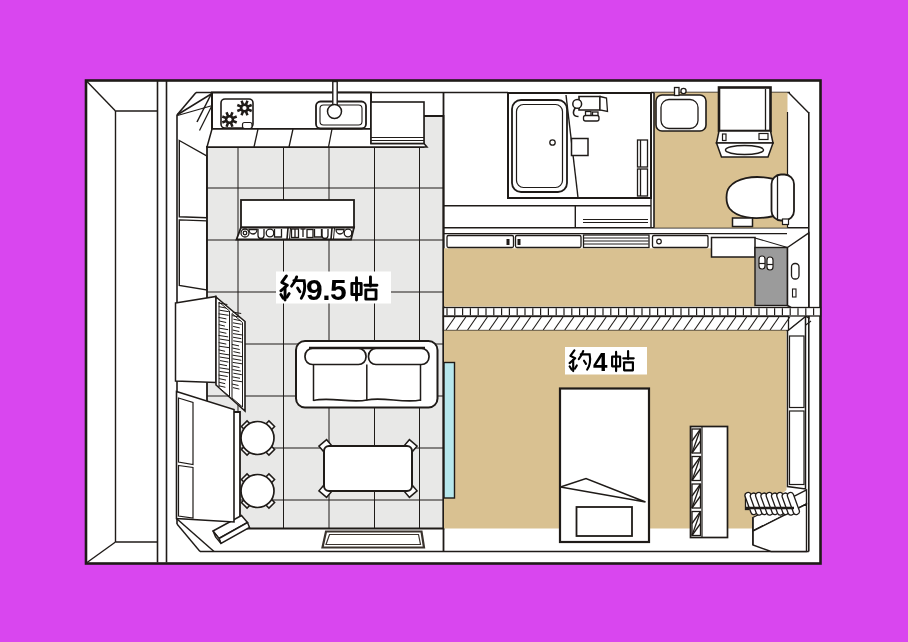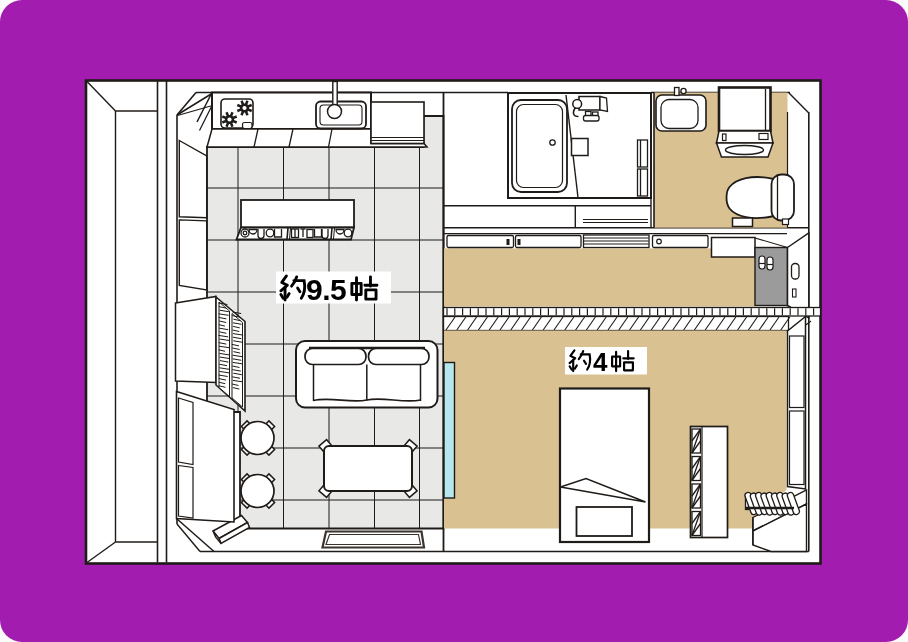--- a/index.html
+++ b/index.html
@@ -1,16 +1,16 @@
 <!DOCTYPE html>
 <html><head>
 <meta charset="utf-8">
 <style>
   html,body{margin:0;padding:0;background:#fbfbfb;}
-  #stage{position:relative;width:908px;height:642px;background:#a21caf;font-family:"Liberation Sans", sans-serif;border-radius:22px;}
+  #stage{position:relative;width:908px;height:642px;background:#d946ef;font-family:"Liberation Sans", sans-serif;}
   svg{position:absolute;left:0;top:0;}
 </style>
 </head>
 <body>
 <div id="stage">
 <svg width="908" height="642" viewBox="0 0 908 642">
 <defs>
 </defs>
 
 <rect x="86" y="80.5" width="734.5" height="483" fill="#ffffff" stroke="#1f1b18" stroke-width="2.6"></rect>

